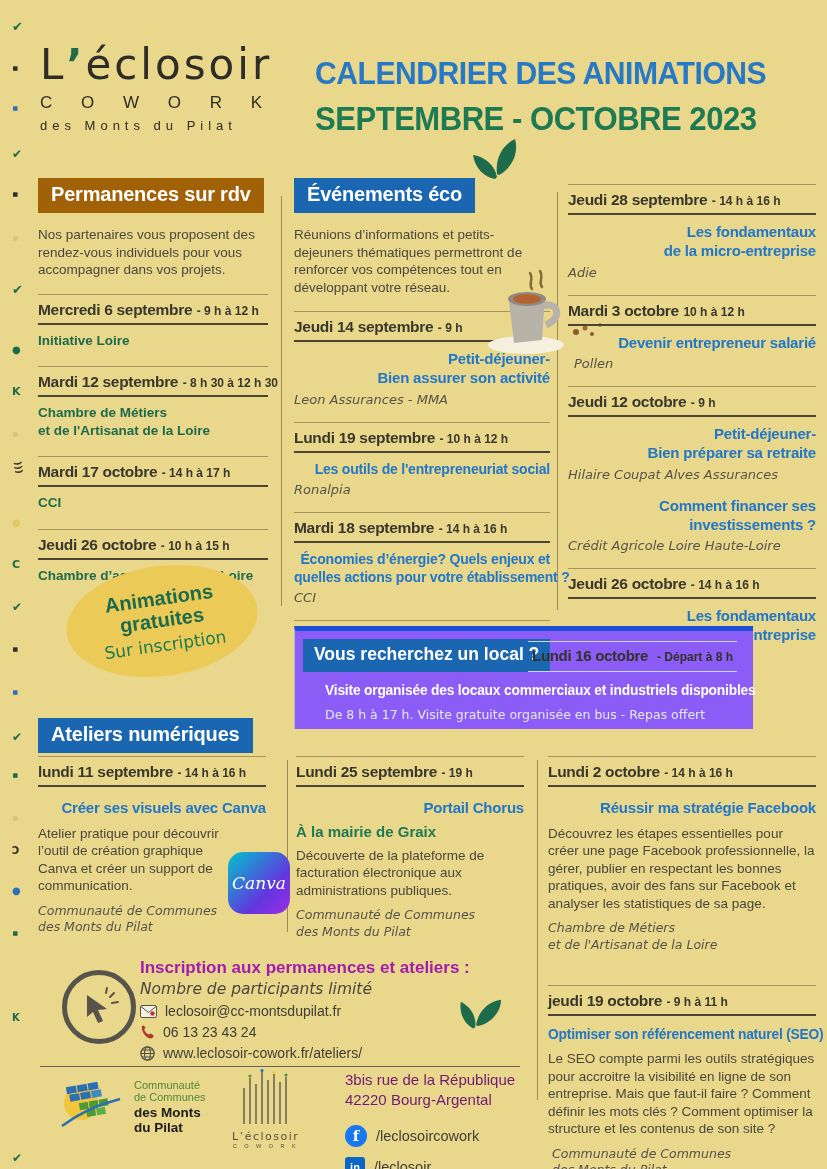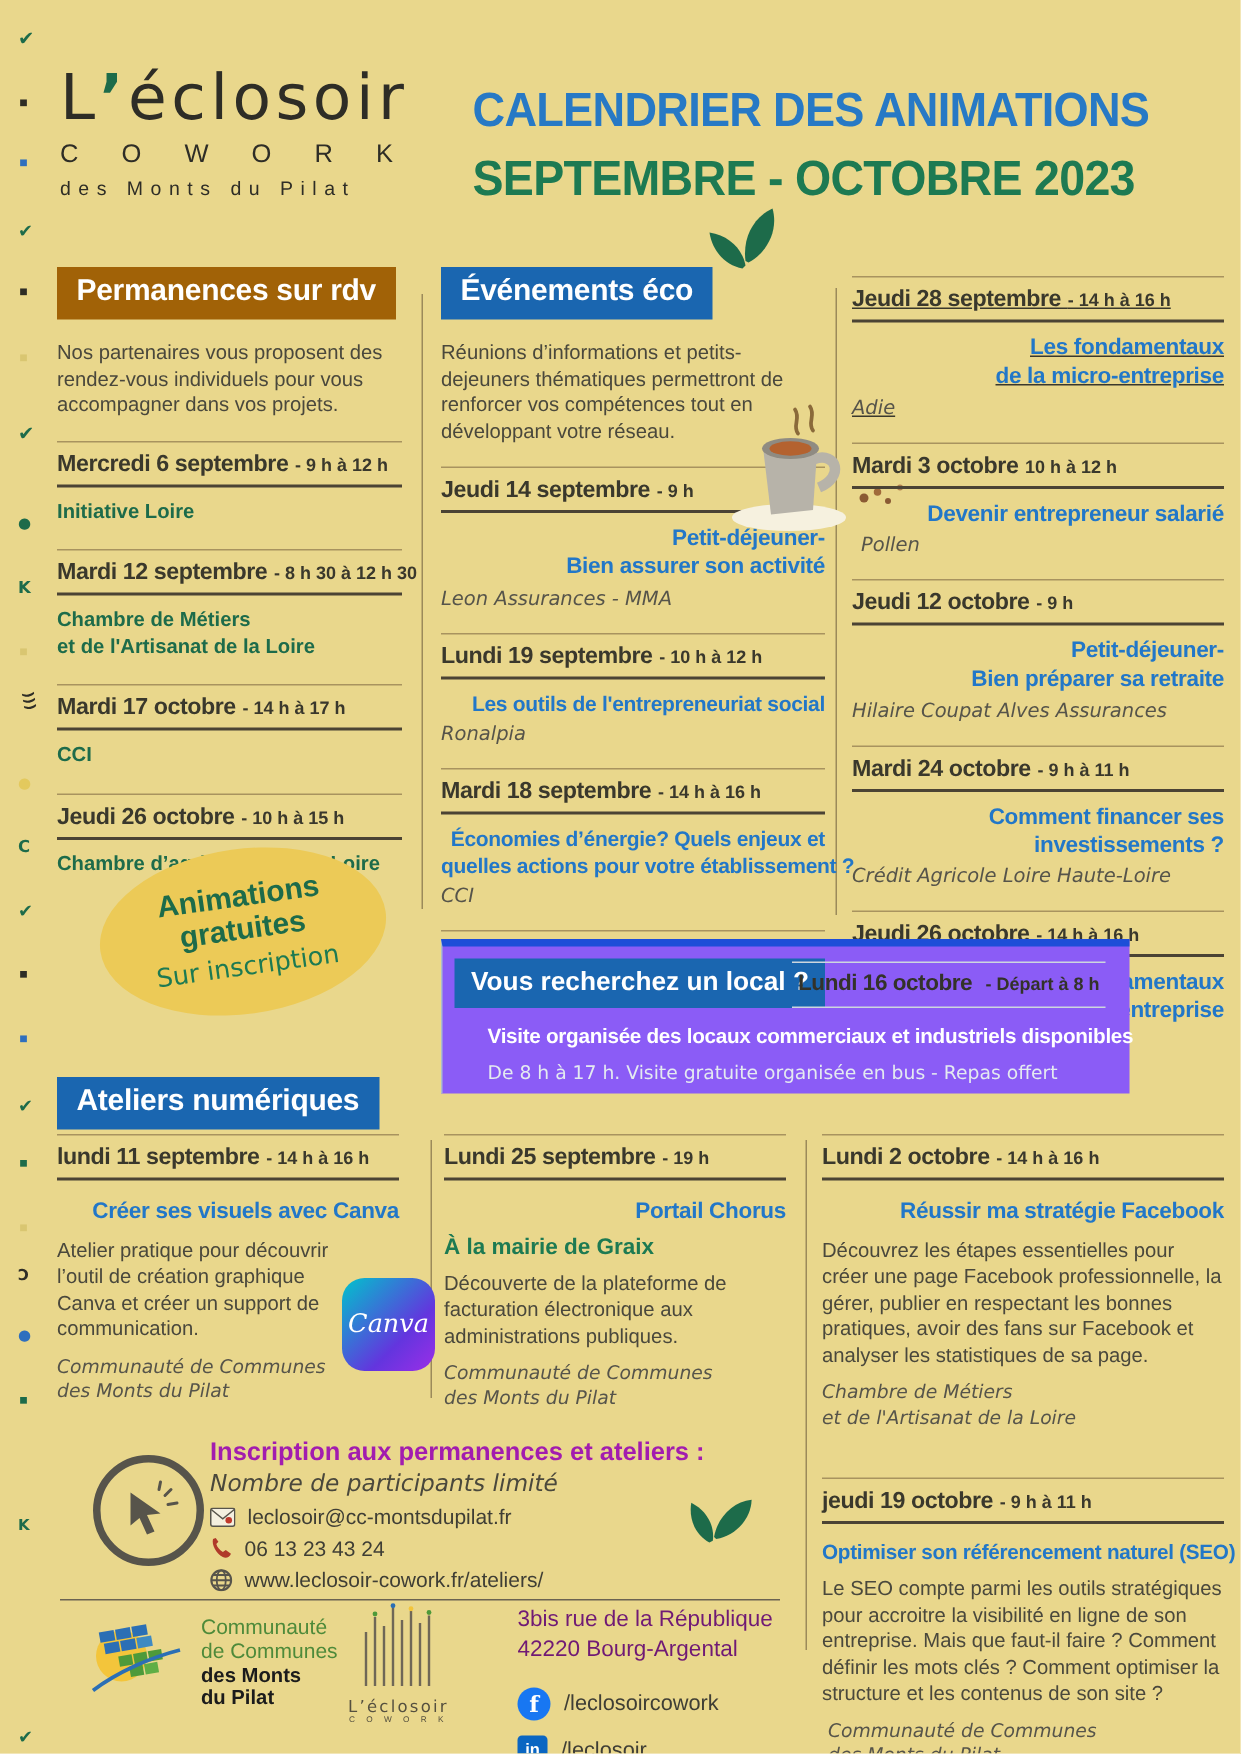--- a/index.html
+++ b/index.html
@@ -58,21 +58,21 @@
   .contact-row{display:flex;align-items:center;gap:8px;margin-top:5px;font-size:14px;color:#3f3e35;}
   .cursor-circle{position:absolute;left:0;top:12px;width:64px;height:64px;border:5px solid #57544b;border-radius:50%;display:flex;align-items:center;justify-content:center;}
 
   
   .addr{font-size:15px;color:#701a75;line-height:1.35;}
   .social-row{display:flex;align-items:center;gap:9px;margin-top:10px;font-size:14.5px;color:#3f3e35;}
   .fb-ic{width:22px;height:22px;border-radius:50%;background:#1877f2;color:#fff;font-weight:bold;font-size:15px;
          display:flex;align-items:center;justify-content:center;font-family:"DejaVu Serif",serif;}
   .li-ic{width:20px;height:20px;border-radius:3px;background:#0a66c2;color:#fff;font-weight:bold;font-size:11px;
          display:flex;align-items:center;justify-content:center;}
-  .cc-text1{font-size:14px;color:#4e8a3a;line-height:1.15;}
+  .cc-text1{font-size:11px;color:#4e8a3a;line-height:1.15;}
   .cc-text2{font-size:13.5px;color:#1b1b1b;font-weight:bold;line-height:1.1;}
   .ecl-mark-text{font-size:11px;color:#55503f;letter-spacing:1.5px;font-family:"DejaVu Sans",sans-serif;}
   .ecl-mark-sub{font-size:5.5px;color:#55503f;letter-spacing:3px;}
 
   .canva{position:absolute;left:228px;top:852px;width:62px;height:62px;border-radius:15px;
          background:linear-gradient(135deg,#00c4cc 0%,#6335de 65%,#9b2ee8 100%);
          display:flex;align-items:center;justify-content:center;}
   .canva span{color:#fff;font-style:italic;font-size:17px;font-family:"DejaVu Serif",serif;}
 
   .hr-line{position:absolute;left:40px;top:1066px;width:480px;border-top:1.5px solid #6b6352;}
@@ -191,39 +191,38 @@
     <ellipse cx="41" cy="31" rx="14" ry="4.8" fill="#b4622f"></ellipse>
     <path d="M46 21 C42 16 48 11 44 5" stroke="#8a6a3a" stroke-width="2.5" fill="none" stroke-linecap="round"></path>
     <path d="M56 19 C52 14 58 9 54 3" stroke="#8a6a3a" stroke-width="2.5" fill="none" stroke-linecap="round"></path>
     <circle cx="90" cy="64" r="3" fill="#8a5a33"></circle>
     <circle cx="99" cy="60" r="2.5" fill="#a06a3a"></circle>
     <circle cx="106" cy="66" r="2" fill="#8a5a33"></circle>
     <circle cx="114" cy="57" r="2" fill="#b08050"></circle>
   </svg>
 
   <div class="abs" style="left:568px;top:184px;width:248px;">
-    <div class="entry" style="margin-top:0;text-decoration:underline;">
+    <div class="entry" style="margin-top:0;">
       <div class="date-row"><span class="day">Jeudi 28 septembre</span> <span class="time">- 14 h à 16 h</span></div>
       <div class="e-title">Les fondamentaux
 de la micro-entreprise</div>
       <div class="e-org">Adie</div>
     </div>
     <div class="entry">
       <div class="date-row"><span class="day">Mardi 3 octobre</span> <span class="time">10 h à 12 h</span></div>
       <div class="e-title">Devenir entrepreneur salarié</div>
       <div class="e-org" style="padding-left:6px;">Pollen</div>
     </div>
     <div class="entry">
       <div class="date-row"><span class="day">Jeudi 12 octobre</span> <span class="time">- 9 h</span></div>
       <div class="e-title">Petit-déjeuner-
 Bien préparer sa retraite</div>
       <div class="e-org">Hilaire Coupat Alves Assurances</div>
     </div>
     <div class="entry">
-      <div class="date-row"><span class="day">Mardi 24 octobre</span> <span class="time">- 9 h à 11 h</span></div>
       <div class="e-title">Comment financer ses
 investissements ?</div>
       <div class="e-org">Crédit Agricole Loire Haute-Loire</div>
     </div>
     <div class="entry">
       <div class="date-row"><span class="day">Jeudi 26 octobre</span> <span class="time">- 14 h à 16 h</span></div>
       <div class="e-title">Les fondamentaux
 de la micro-entreprise</div>
       <div class="e-org">Adie</div>
     </div>

